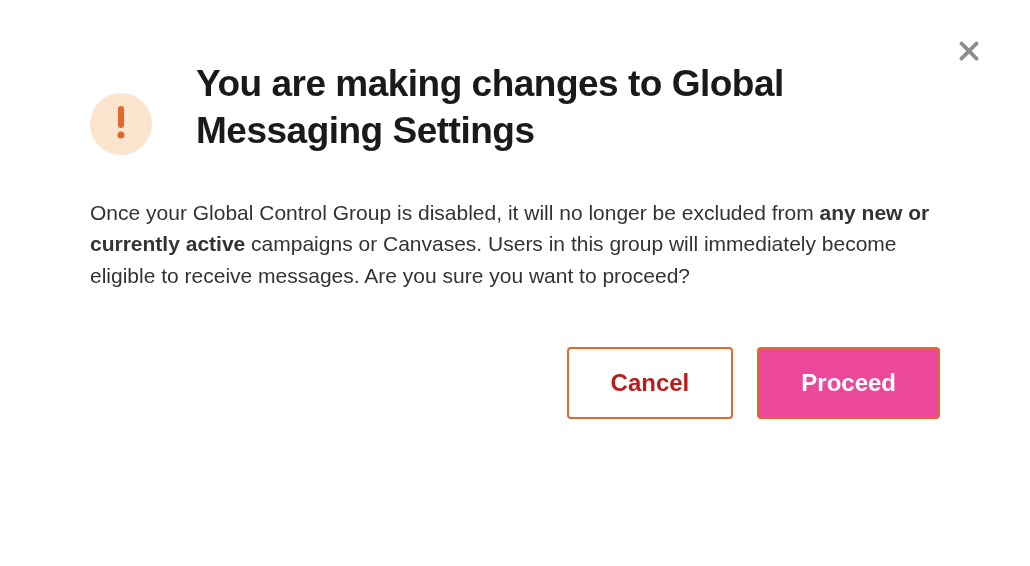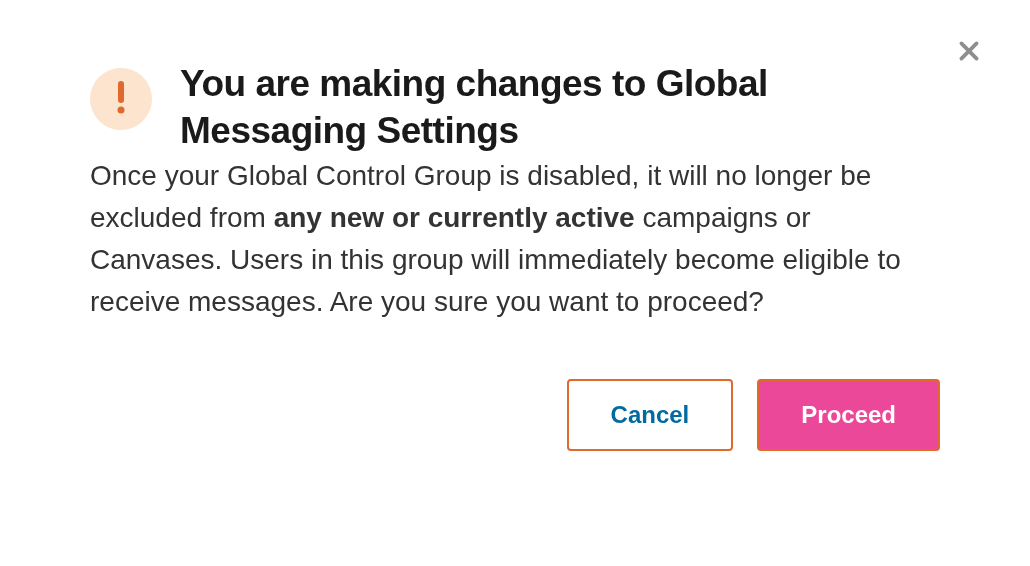--- a/index.html
+++ b/index.html
@@ -28,22 +28,23 @@
       display: flex;
       align-items: center;
       justify-content: center;
     }
     .close-btn svg {
       width: 26px;
       height: 26px;
     }
     .header-row {
       display: flex;
-      align-items: flex-start;
-      gap: 28px;
+      align-items: flex-end;
+      gap: 44px;
+      margin-bottom: 42px;
     }
     .icon-circle {
       width: 62px;
       height: 62px;
       border-radius: 50%;
       background: #fde4ce;
       display: flex;
       align-items: center;
       justify-content: center;
       flex-shrink: 0;
@@ -54,21 +55,21 @@
       height: 36px;
     }
     .title {
       font-size: 37px;
       font-weight: 700;
       color: #1a1a1a;
       line-height: 1.28;
       letter-spacing: -0.5px;
     }
     .body-text {
-      font-size: 28px;
+      font-size: 21px;
       color: #333333;
       line-height: 1.5;
       margin-bottom: 56px;
     }
     .body-text .bold {
       font-weight: 700;
     }
     .button-row {
       display: flex;
       justify-content: flex-end;
@@ -77,21 +78,21 @@
     .btn {
       padding: 20px 42px;
       font-size: 24px;
       font-weight: 600;
       border-radius: 4px;
       cursor: pointer;
       font-family: inherit;
     }
     .btn-cancel {
       background: #ffffff;
-      color: #0369a1;
+      color: #b91c1c;
       border: 2px solid #e0692e;
     }
     .btn-proceed {
       background: #ec4899;
       color: #ffffff;
       border: 2px solid #e0692e;
     }
   </style>
 </head>
 <body>

